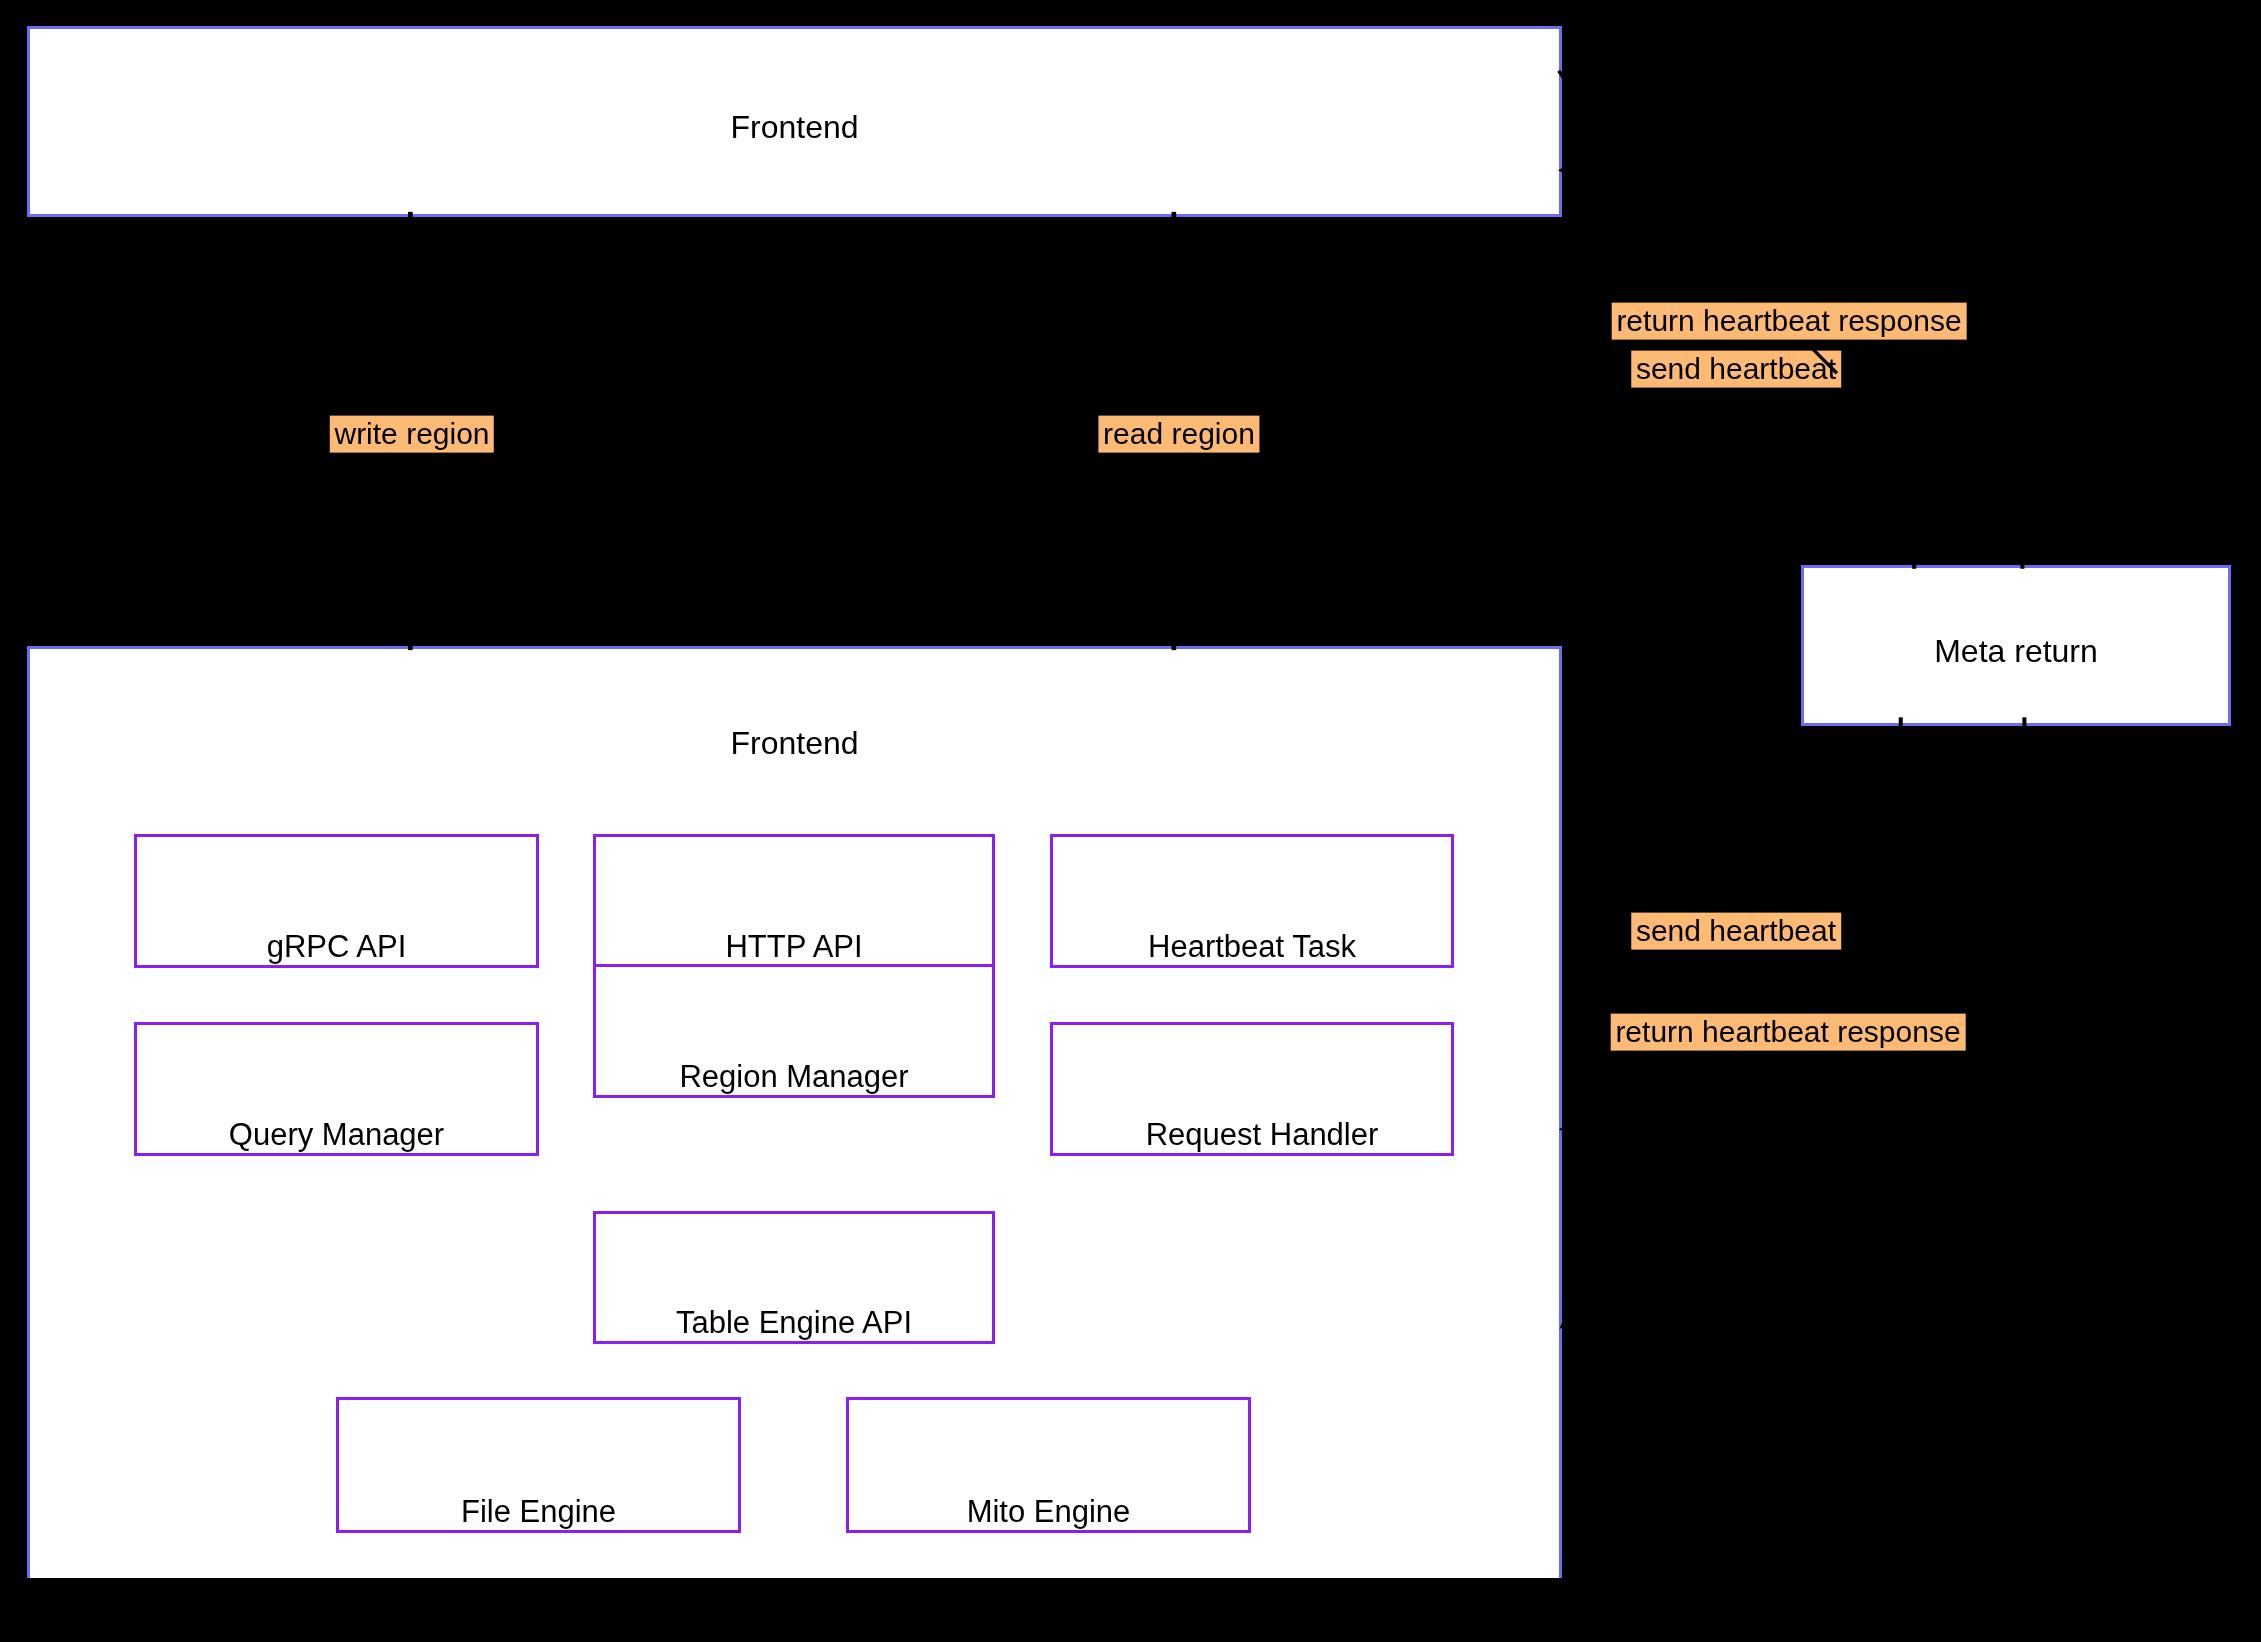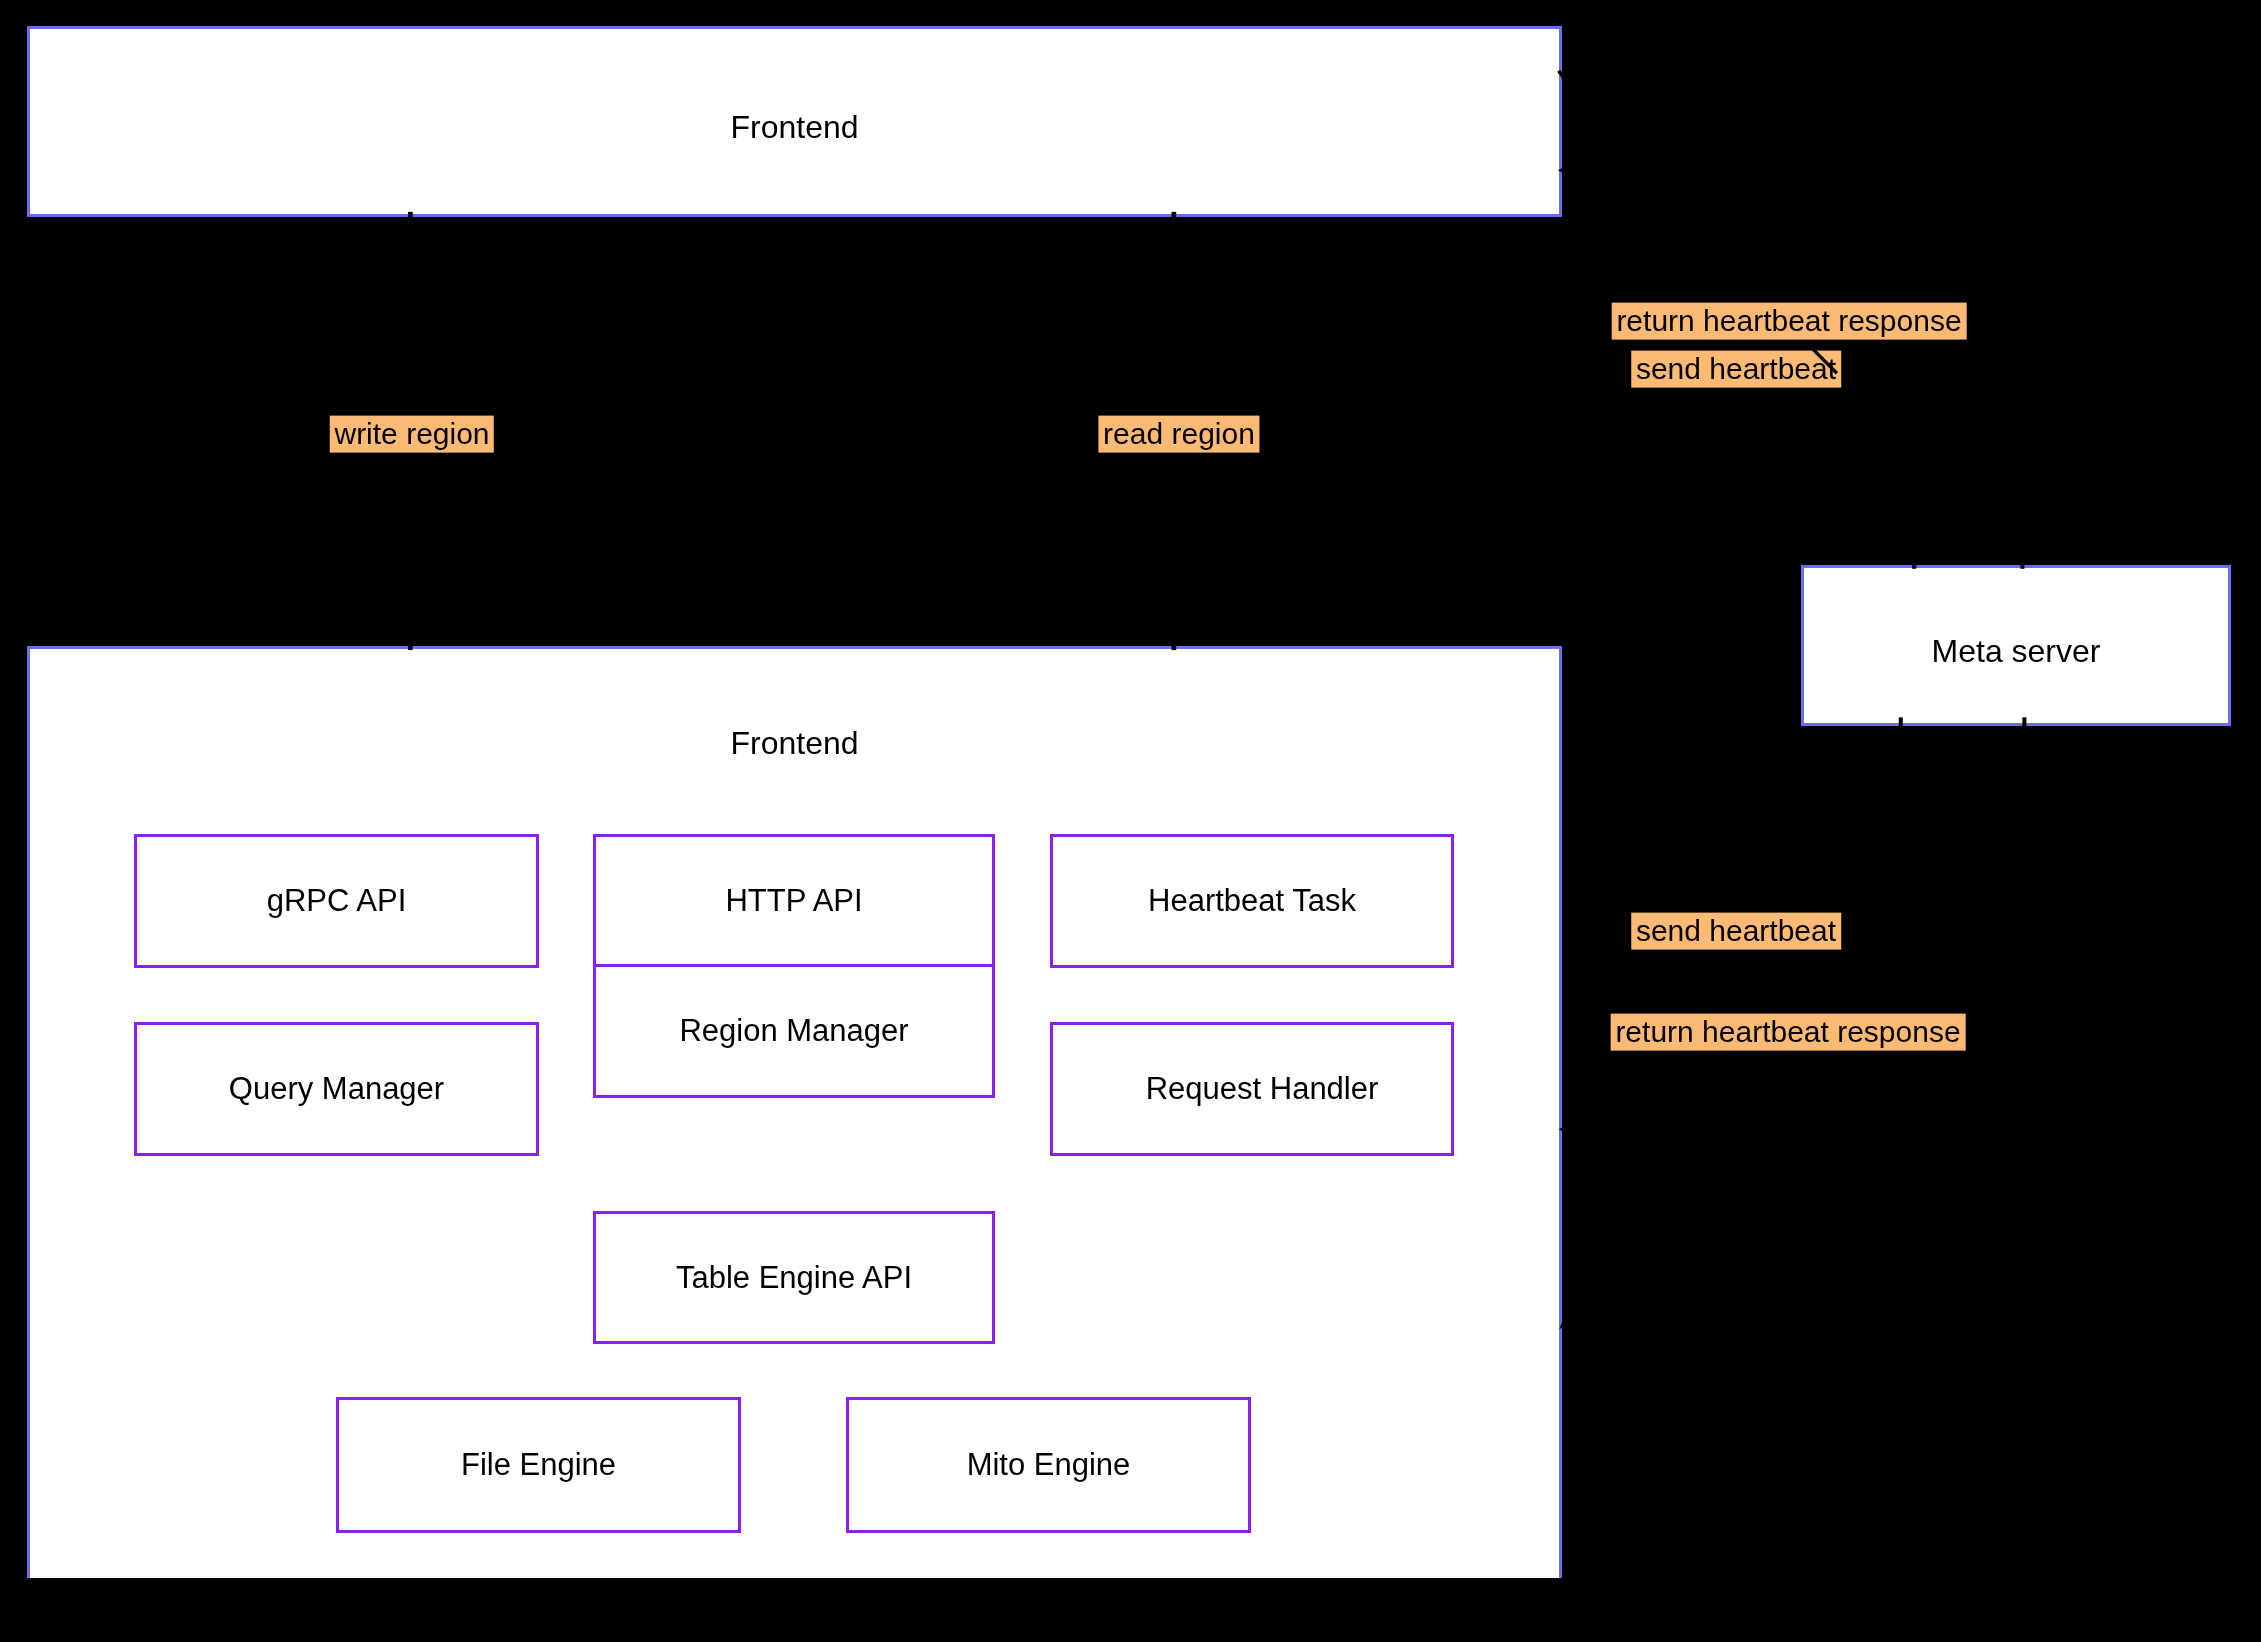--- a/index.html
+++ b/index.html
@@ -28,21 +28,21 @@
   #datanode{left:27px;top:646px;width:1535px;height:965px;}
   #datanode .cluster-title{top:75px;}
   #meta-server{left:1801px;top:565px;width:430px;height:161px;}
   #meta-server .cluster-title{top:64px;}
   
   .component{
     position:absolute;
     box-sizing:border-box;
     background:#fff;
     border:3.4px solid #8A1FF2;
-    display:flex;align-items:center;justify-content:center;
+    display:flex;align-items:flex-end;justify-content:center;
     font-size:31px;white-space:nowrap;
   }
   .c0{left:134px;top:834px;width:405px;height:134px;}
   .c1{left:593px;top:834px;width:402px;height:134px;}
   .c2{left:1050px;top:834px;width:404px;height:134px;}
   .c3{left:134px;top:1022px;width:405px;height:134px;}
   .c4{left:593px;top:964px;width:402px;height:134px;}
   .c5{left:1050px;top:1022px;width:404px;height:134px;padding-left:20px;}
   .c6{left:593px;top:1211px;width:402px;height:133px;}
   .c7{left:336px;top:1397px;width:405px;height:136px;}
@@ -71,21 +71,21 @@
 </head>
 <body>
 
 <div id="canvas">
 
   <div id="frontend" class="cluster">
     <span class="cluster-title">Frontend</span>
   </div>
 
   <div id="meta-server" class="cluster">
-    <span class="cluster-title">Meta server</span>
+    <span class="cluster-title">Meta return</span>
   </div>
 
   <div id="datanode" class="cluster">
     <span class="cluster-title">Frontend</span>
   </div>
 
   <div class="component c0">
     <span>gRPC API</span>
   </div>
   <div class="component c1">

